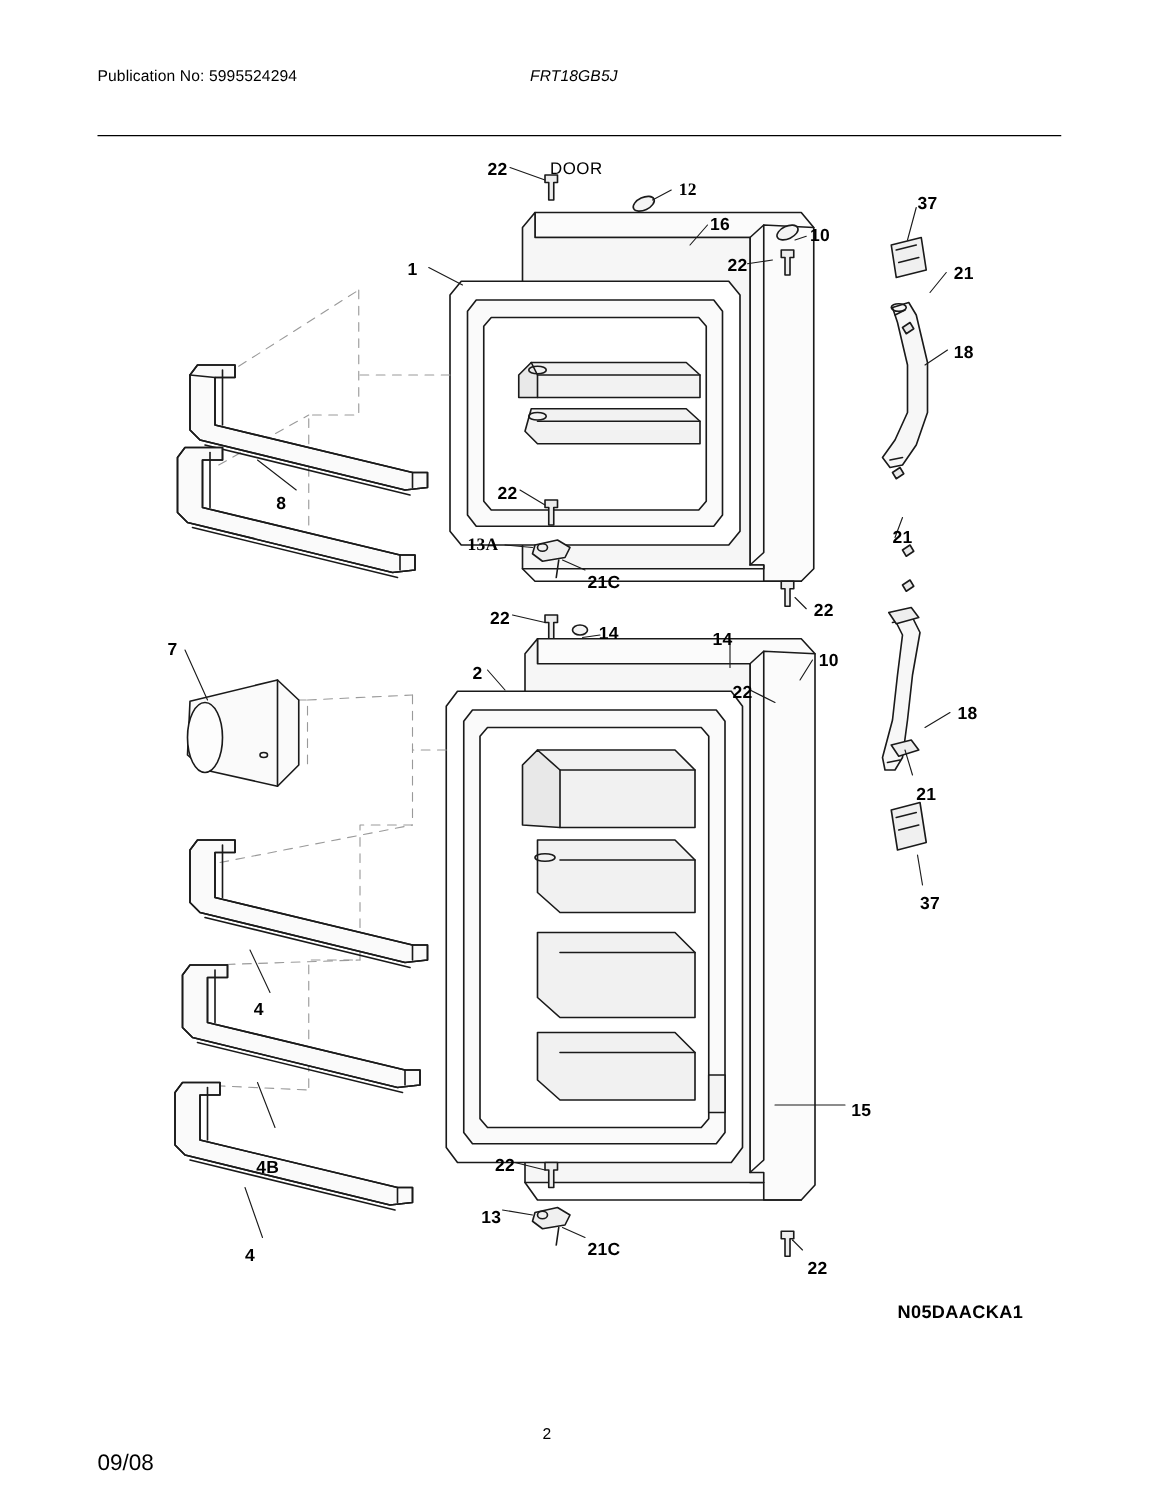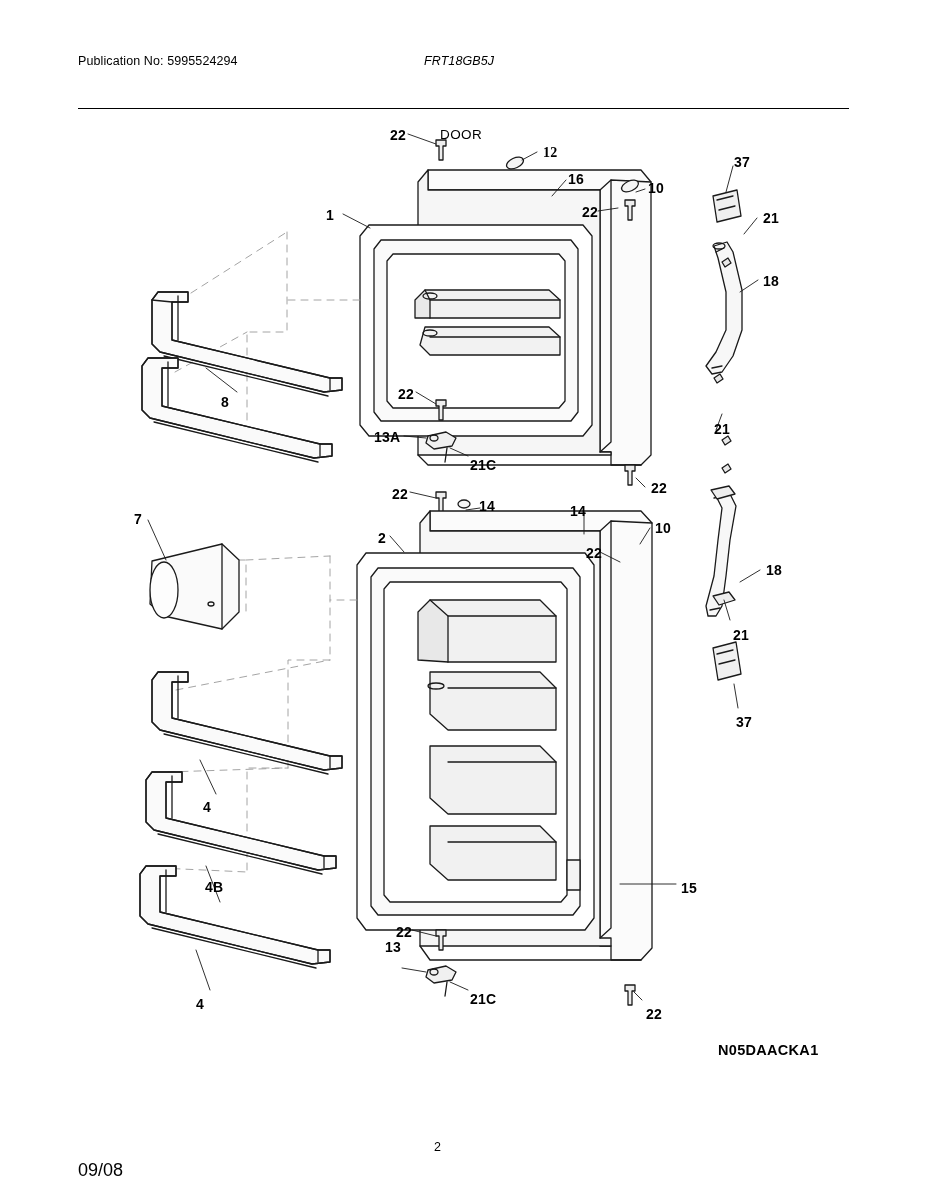--- a/index.html
+++ b/index.html
@@ -286,38 +286,38 @@
     <div class="callout" style="left:734px; top:155px;">37</div>
     <div class="callout" style="left:568px; top:172px;">16</div>
     <div class="callout" style="left:648px; top:181px;">10</div>
     <div class="callout" style="left:582px; top:205px;">22</div>
     <div class="callout" style="left:763px; top:211px;">21</div>
     <div class="callout" style="left:326px; top:208px;">1</div>
     <div class="callout" style="left:763px; top:274px;">18</div>
     <div class="callout" style="left:221px; top:395px;">8</div>
     <div class="callout" style="left:398px; top:387px;">22</div>
     <div class="callout" style="left:714px; top:422px;">21</div>
-    <div class="callout" style="left:374px; top:430px;">13A</div>
+    <div class="callout" style="left:374px; top:430px;font-family:Liberation Serif, serif;">13A</div>
     <div class="callout" style="left:470px; top:458px;">21C</div>
     <div class="callout" style="left:651px; top:481px;">22</div>
     <div class="callout" style="left:392px; top:487px;">22</div>
     <div class="callout" style="left:479px; top:499px;">14</div>
     <div class="callout" style="left:570px; top:504px;">14</div>
     <div class="callout" style="left:655px; top:521px;">10</div>
     <div class="callout" style="left:134px; top:512px;">7</div>
     <div class="callout" style="left:378px; top:531px;">2</div>
     <div class="callout" style="left:586px; top:546px;">22</div>
     <div class="callout" style="left:766px; top:563px;">18</div>
     <div class="callout" style="left:733px; top:628px;">21</div>
     <div class="callout" style="left:736px; top:715px;">37</div>
     <div class="callout" style="left:203px; top:800px;">4</div>
     <div class="callout" style="left:681px; top:881px;">15</div>
-    <div class="callout" style="left:205px; top:880px;">4B</div>
+    <div class="callout" style="left:205px; top:926px;">4B</div>
     <div class="callout" style="left:396px; top:925px;">22</div>
-    <div class="callout" style="left:385px; top:940px;">13</div>
+    <div class="callout" style="left:385px; top:966px;">13</div>
     <div class="callout" style="left:196px; top:997px;">4</div>
     <div class="callout" style="left:470px; top:992px;">21C</div>
     <div class="callout" style="left:646px; top:1007px;">22</div>
   </div>
 
   <div class="code">N05DAACKA1</div>
   <div class="ftr-date">09/08</div>
   <div class="ftr-page">2</div>
 
 </div>

